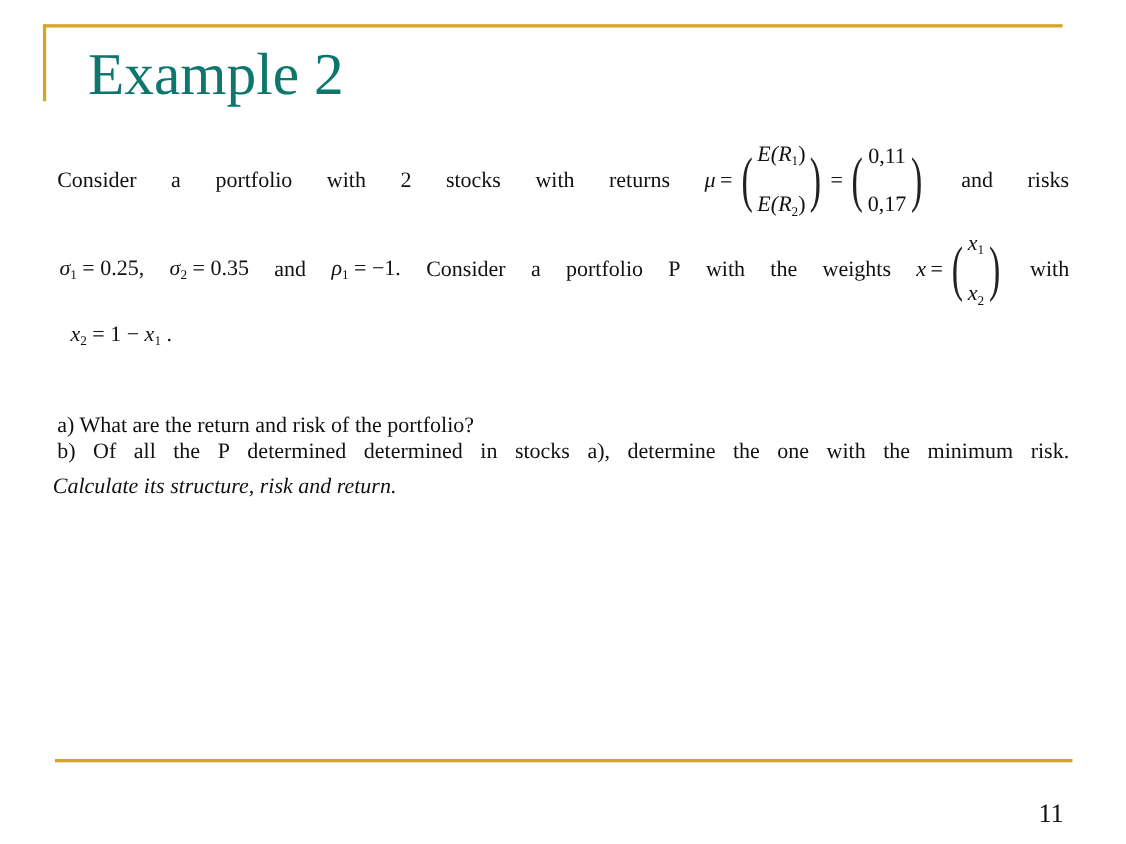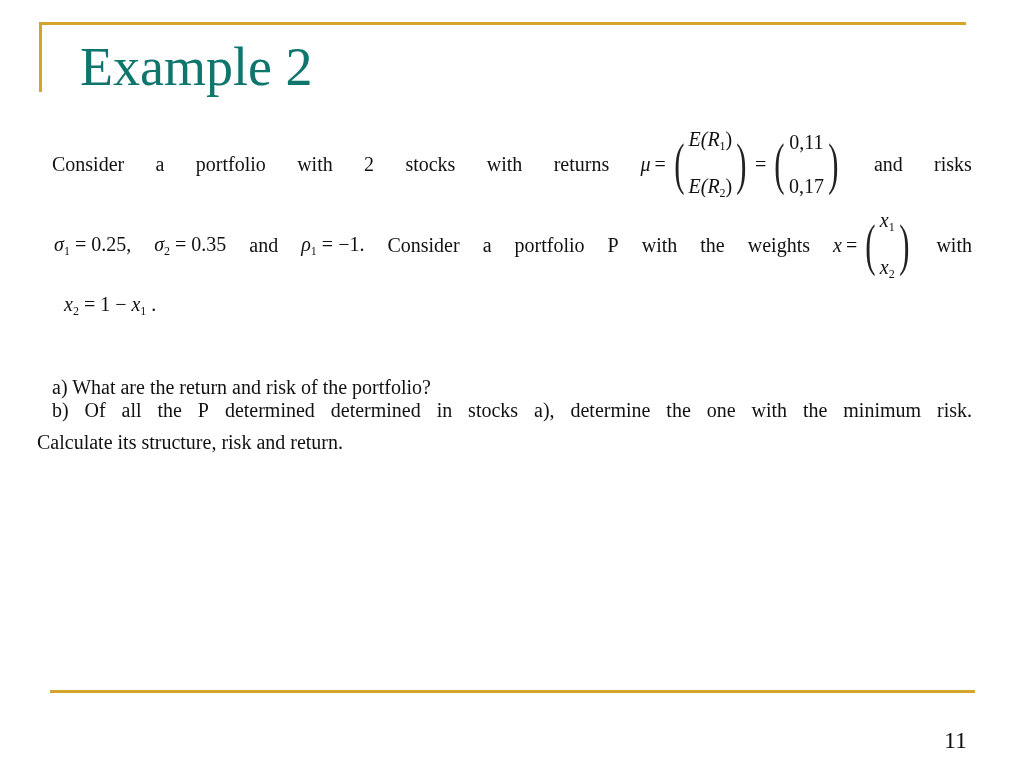--- a/index.html
+++ b/index.html
@@ -19,21 +19,21 @@
              display: inline-block; color: #222; }
     .vec { display: inline-flex; flex-direction: column; align-items: center; gap: 24px;
            font-size: 20px; }
     .mat { display: inline-flex; align-items: center; }
     .math { display: inline-flex; align-items: center; gap: 4px; }
     #line1 { left: 52px; top: 128px; width: 920px; height: 72px; }
     #line2 { left: 54px; top: 210px; width: 918px; height: 70px; }
     #line3 { left: 64px; top: 294px; }
     #qa { left: 52px; top: 365px; margin-top: 12px; }
     #qb1 { left: 52px; top: 400px; width: 920px; }
-    #qb2 { left: 37px; top: 432px; }
+    #qb2 { left: 48px; top: 432px; font-style: italic; }
     #page-num { position: absolute; left: 944px; top: 727px; font-size: 24px; }
   </style>
 </head>
 <body>
 
 <div class="rule" id="top-rule"></div>
 <div class="rule" id="left-rule"></div>
 <div class="rule" id="bottom-rule"></div>
 
 <div id="title">Example 2</div>

